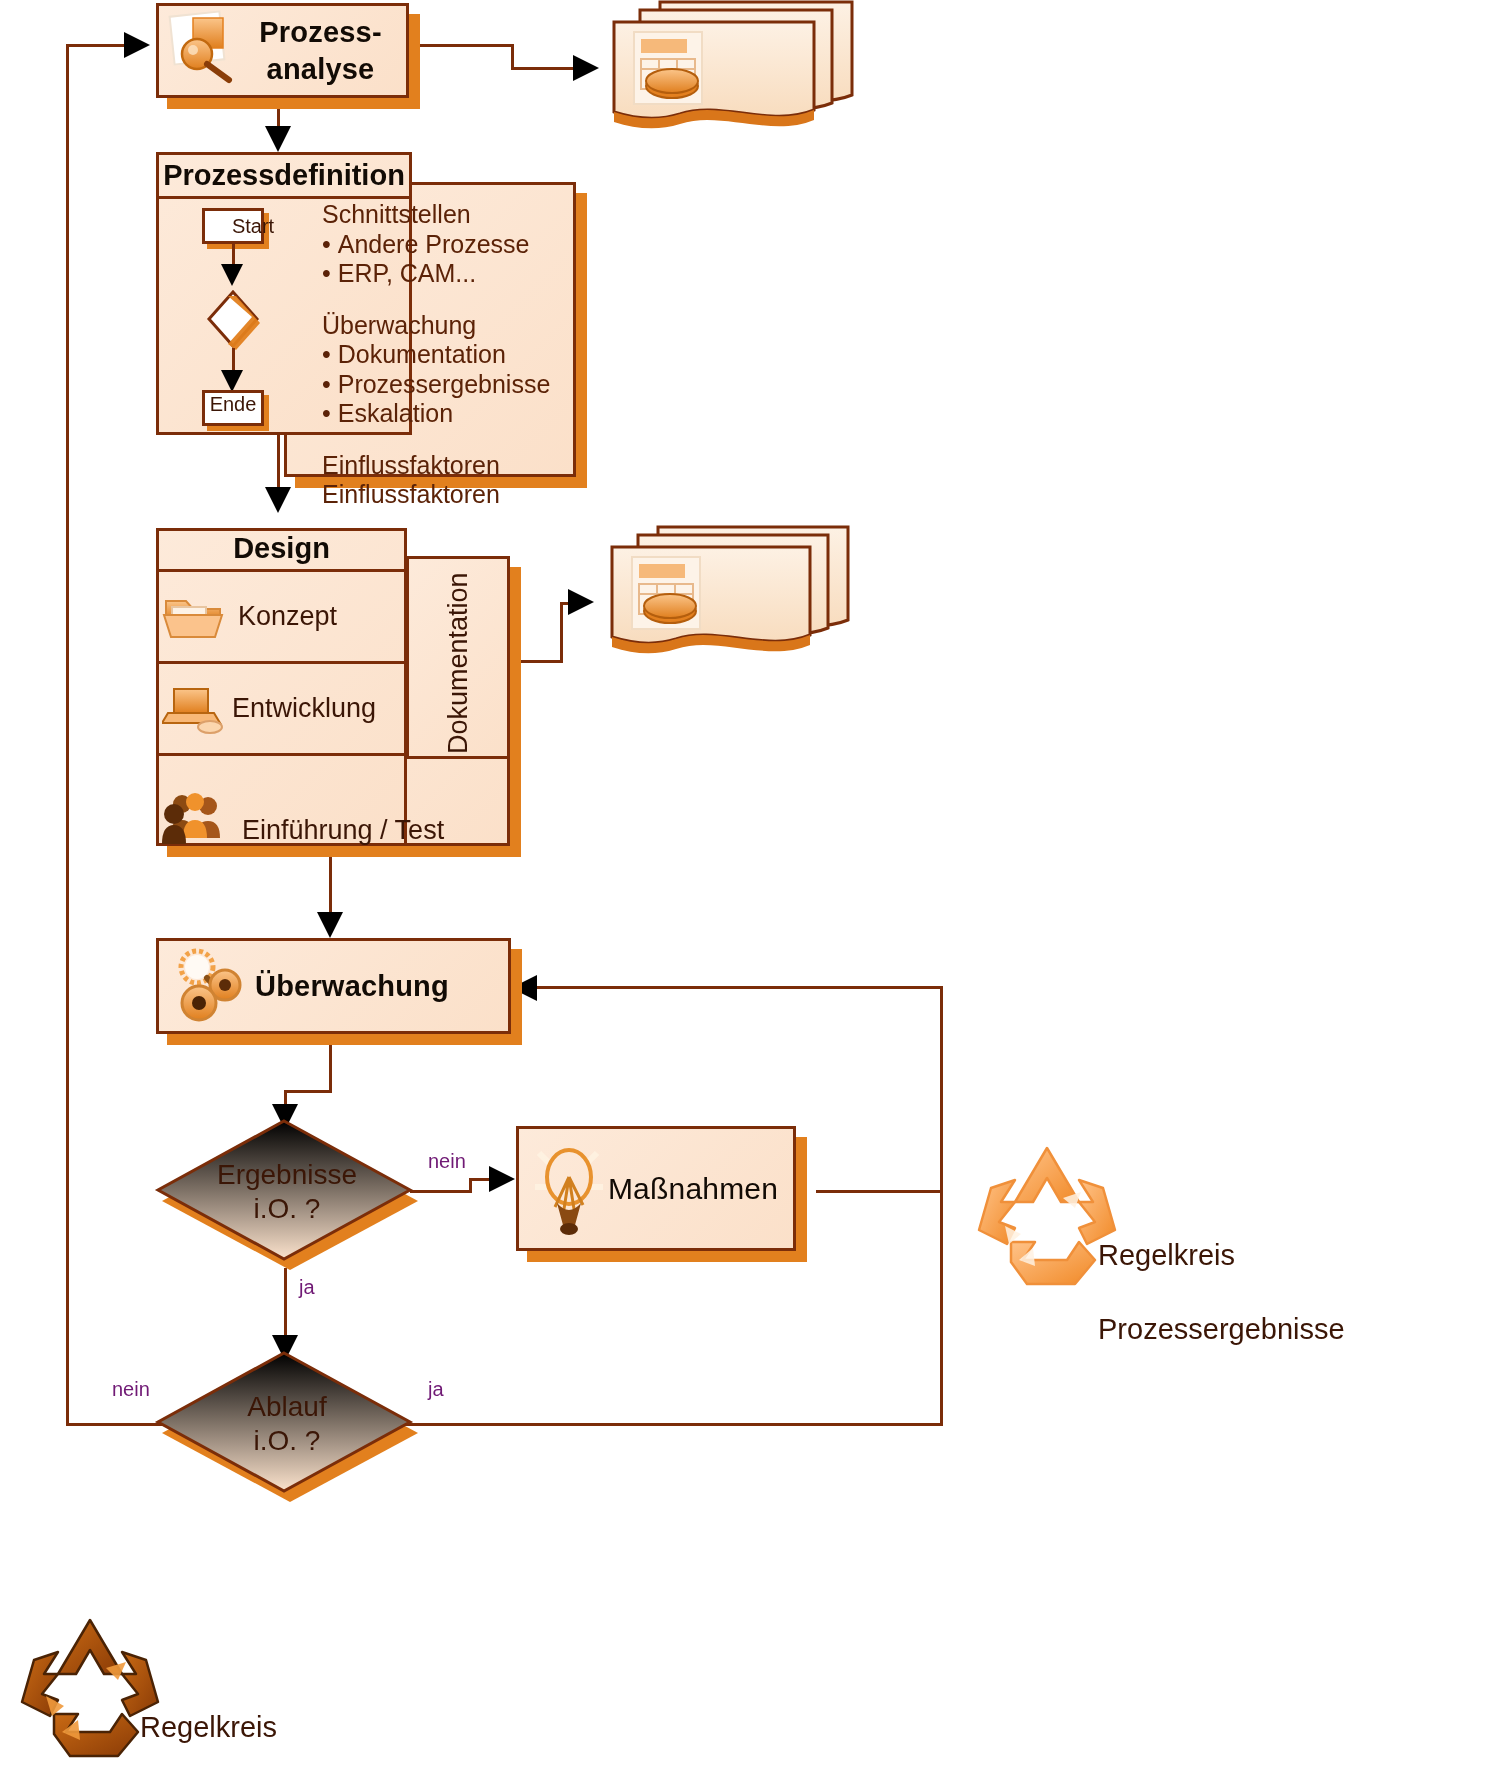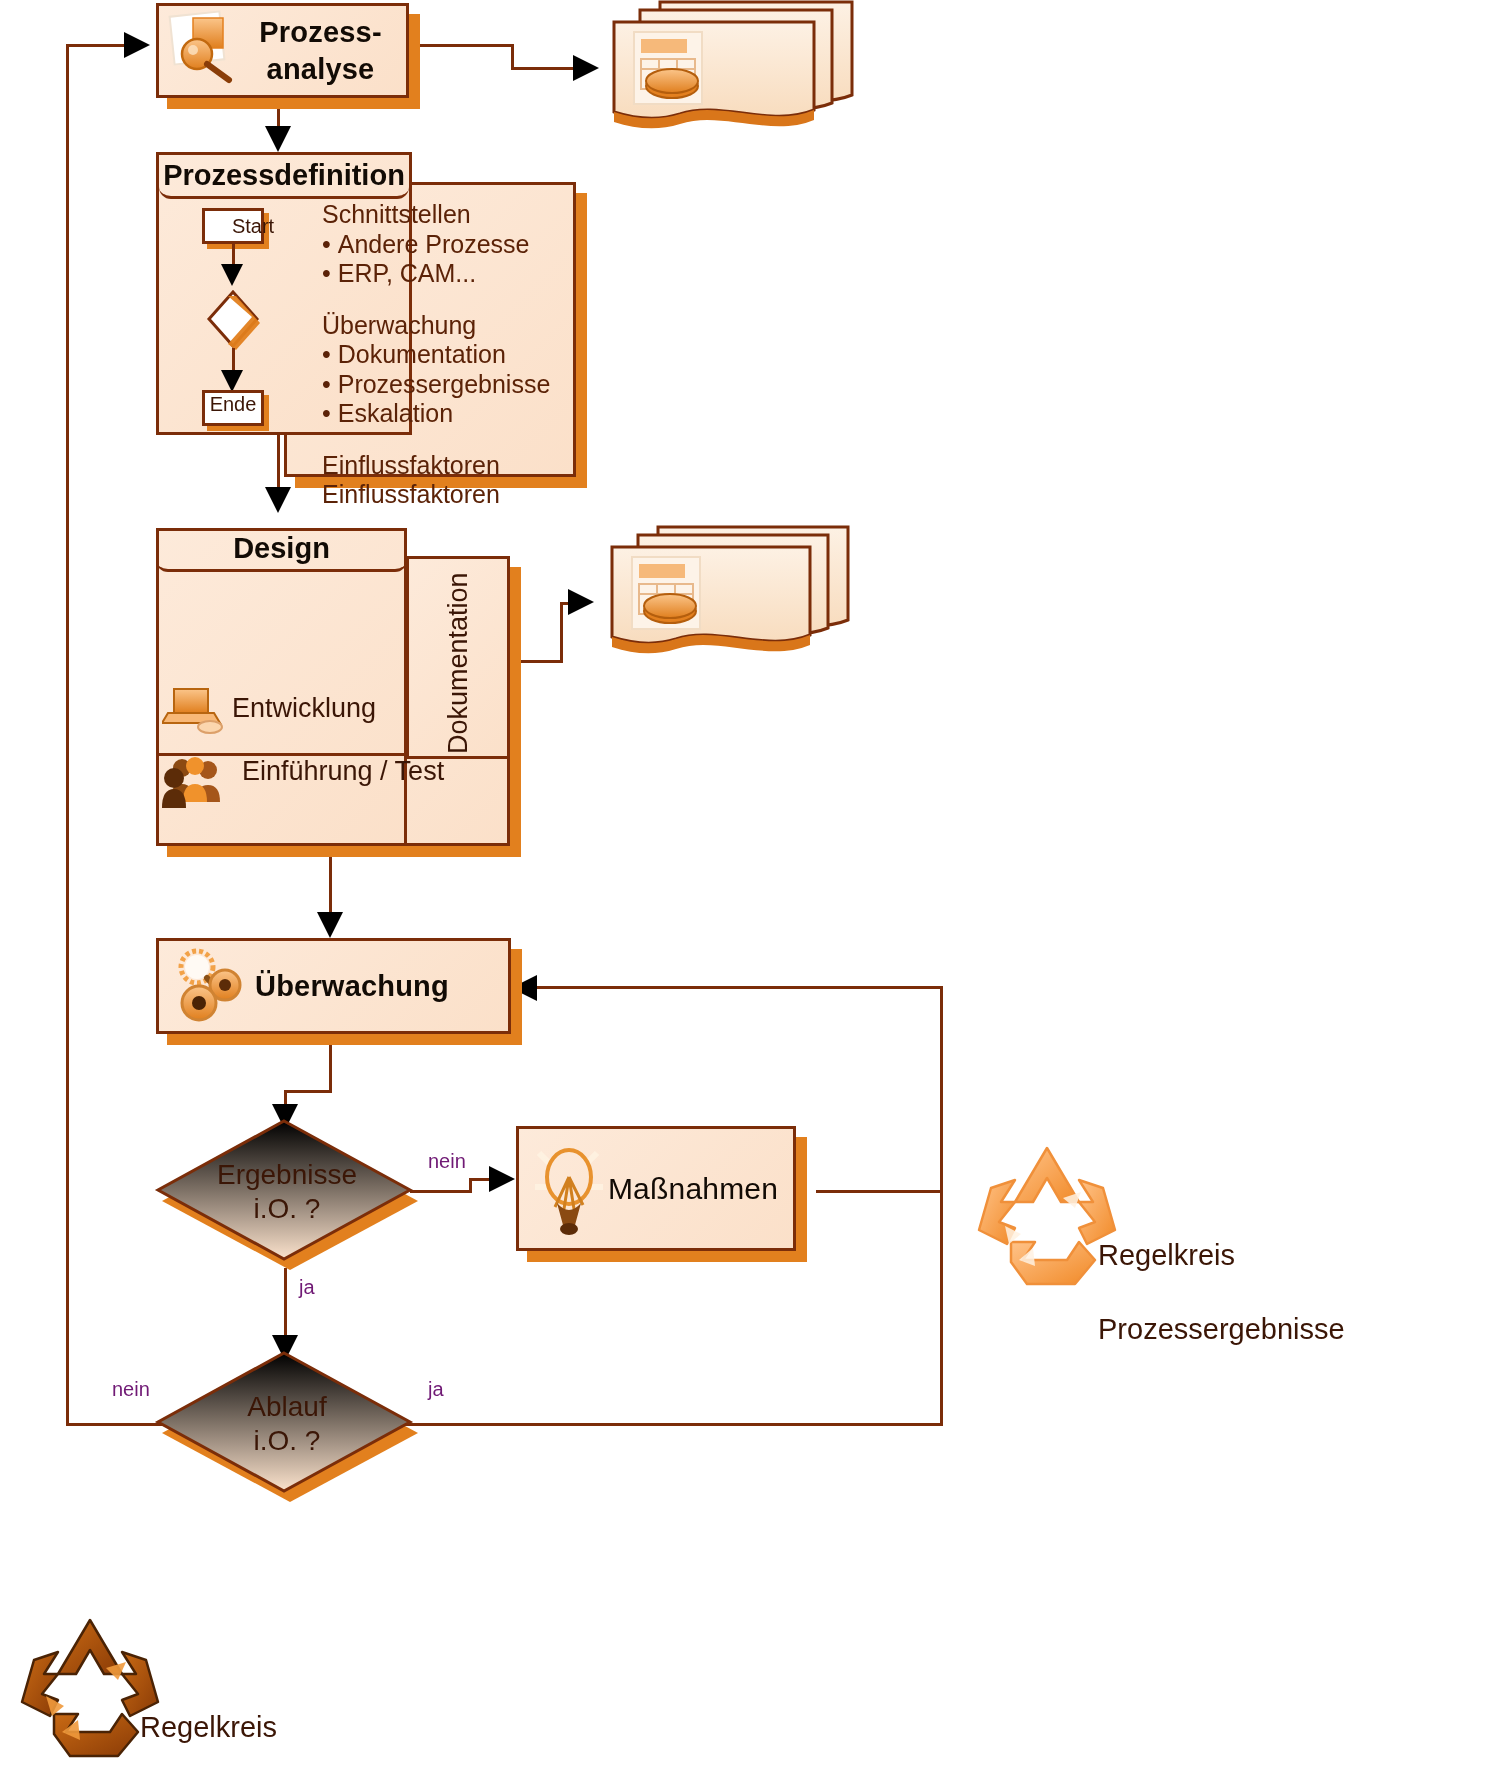--- a/index.html
+++ b/index.html
@@ -29,21 +29,20 @@
     letter-spacing: .2px;
   }
   .hdr {
     position: absolute; left: 0; right: 0; top: 0;
     border-bottom: 3px solid #7b2d09;
     text-align: center;
     font-weight: bold;
     font-size: 29px;
     color: #120b05;
     line-height: 1;
-    border-radius: 12px;
   }
   .cell-label {
     color: #3b1606;
     font-size: 27px;
   }
   .small-text { color: #5b2207; font-size: 25px; line-height: 1.18; }
 
   
   .ln { position: absolute; background: #7b2d09; }
   .lnh { height: 3px; }
@@ -253,33 +252,43 @@
     <div class="box" style="left:250px; top:28px; width:104px; height:214px; box-shadow:11px 11px 0 0 #e2801e;">
       <div class="cell-label v-text" style="position:absolute; inset:0; display:flex; align-items:center; justify-content:center;">Dokumentation</div>
     </div>
 
     <div class="box" style="left:0; top:0; width:251px; height:318px; box-shadow:none; z-index:2;"></div>
 
     <div class="box" style="left:0; top:228px; width:354px; height:90px; box-shadow:11px 11px 0 0 #e2801e; z-index:1;"></div>
 
     <div class="hdr" style="position:absolute; left:0; top:0; width:251px; height:44px; line-height:40px; z-index:3;">Design</div>
 
+    <div style="position:absolute; left:0; top:44px; width:251px; height:92px; border-bottom:3px solid #7b2d09; z-index:3; display:flex; align-items:center;">
+      <span style="margin-left:6px; width:62px; height:56px; display:inline-block;">
+        <svg width="62" height="56" viewBox="0 0 62 56">
+          <path d="M4 12 h20 l7 8 h27 v10 H4 Z" fill="url(#gOrange)" stroke="#d98a3a" stroke-width="2"></path>
+          <path d="M10 18 h34 v22 H10 Z" fill="#fdf2e6" stroke="#e8c5a0" stroke-width="2"></path>
+          <path d="M2 26 h58 l-7 22 H9 Z" fill="#fbc38c" stroke="#d98a3a" stroke-width="2"></path>
+        </svg>
+      </span>
+      <span class="cell-label" style="margin-left:14px;">Konzept</span>
+    </div>
 
     <div style="position:absolute; left:0; top:136px; width:251px; height:92px; border-bottom:3px solid #7b2d09; z-index:3; display:flex; align-items:center;">
       <span style="margin-left:6px; width:62px; height:52px; display:inline-block;">
         <svg width="62" height="52" viewBox="0 0 62 52">
           <path d="M12 6 h34 v24 H12 Z" fill="url(#gOrange)" stroke="#b8650f" stroke-width="2"></path>
           <path d="M6 30 h46 l6 10 H0 Z" fill="#f8b877" stroke="#b8650f" stroke-width="2"></path>
           <ellipse cx="48" cy="44" rx="12" ry="6" fill="#fbd6ae" stroke="#dca06a" stroke-width="2"></ellipse>
         </svg>
       </span>
       <span class="cell-label" style="margin-left:8px;">Entwicklung</span>
     </div>
 
-    <div style="position:absolute; left:0; top:228px; width:310px; height:90px; z-index:3; display:flex; align-items:flex-start;">
+    <div style="position:absolute; left:0; top:228px; width:310px; height:90px; z-index:3; display:flex; align-items:flex-end;">
       <span style="margin-left:6px; width:66px; height:54px; display:inline-block;">
         <svg width="66" height="54" viewBox="0 0 66 54">
           <circle cx="20" cy="12" r="9" fill="#8c4a12"></circle>
             <path d="M8 46 q0-18 12-18 q12 0 12 18 Z" fill="#8c4a12"></path>
           <circle cx="46" cy="14" r="9" fill="#a5561a"></circle>
             <path d="M34 46 q0-17 12-17 q12 0 12 17 Z" fill="#a5561a"></path>
           <circle cx="33" cy="10" r="9" fill="#f0922c"></circle>
             <path d="M21 46 q0-18 12-18 q12 0 12 18 Z" fill="#f0922c"></path>
           <circle cx="12" cy="22" r="10" fill="#5c2c08"></circle>
             <path d="M0 52 q0-19 12-19 q12 0 12 19 Z" fill="#5c2c08"></path>

